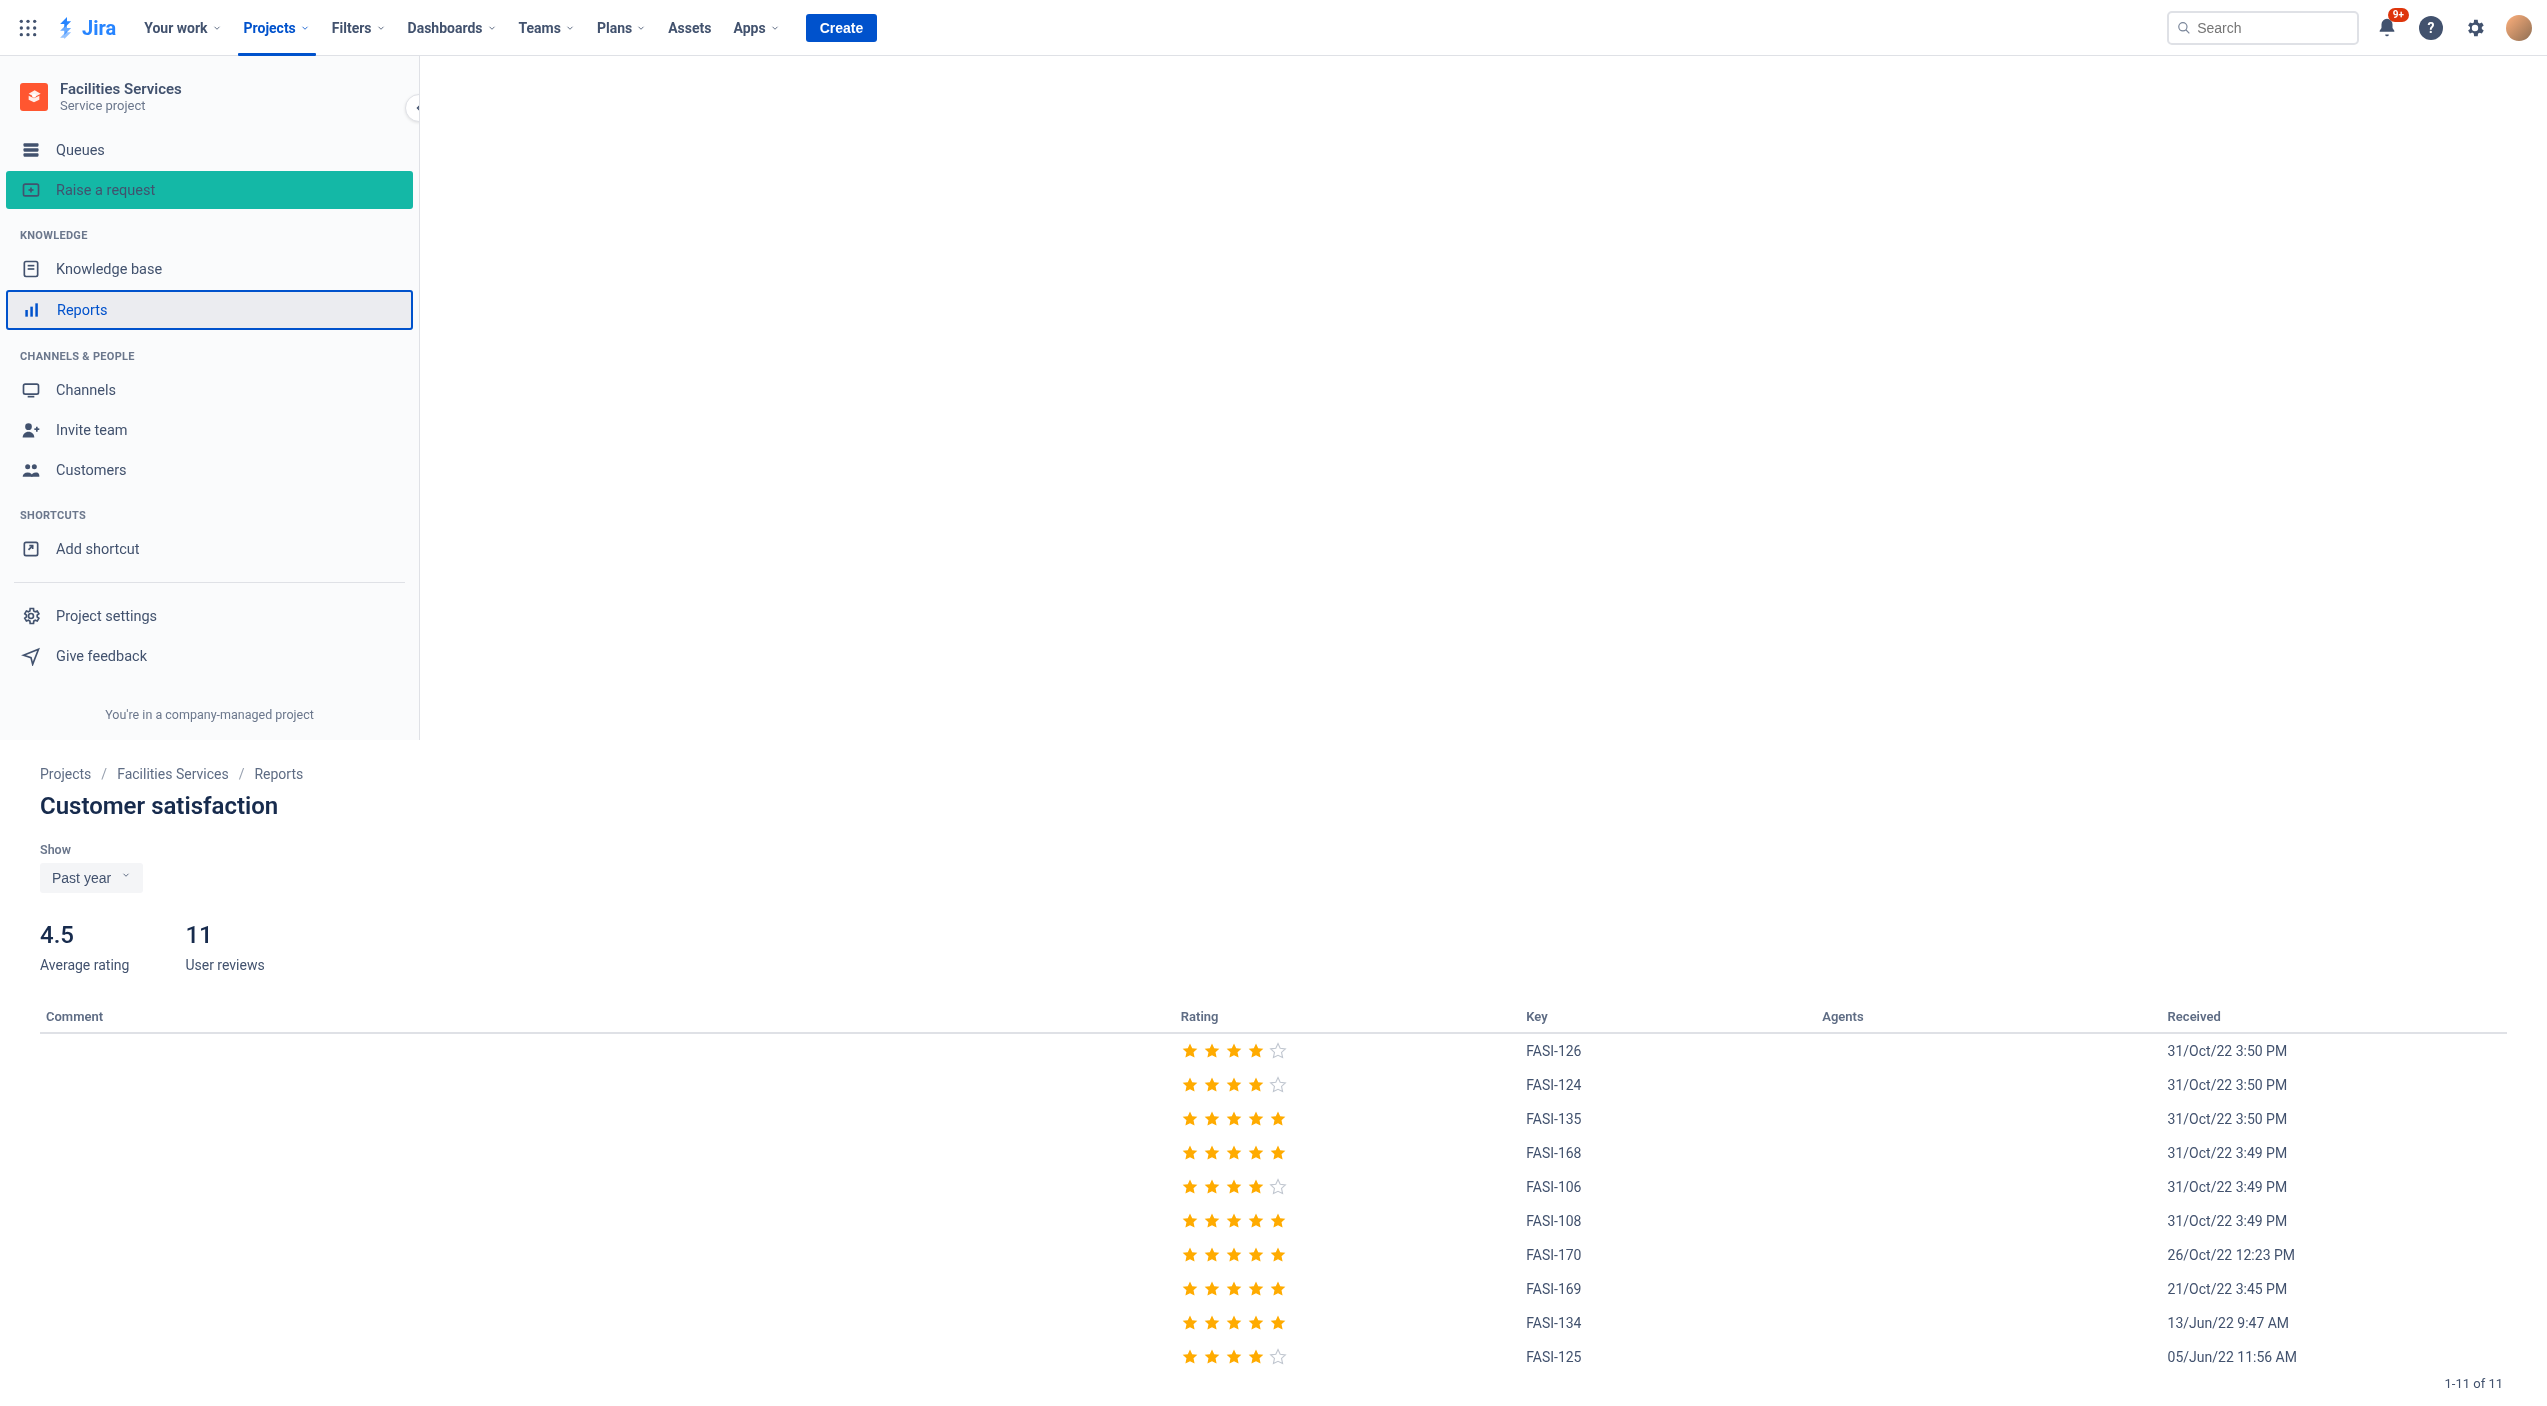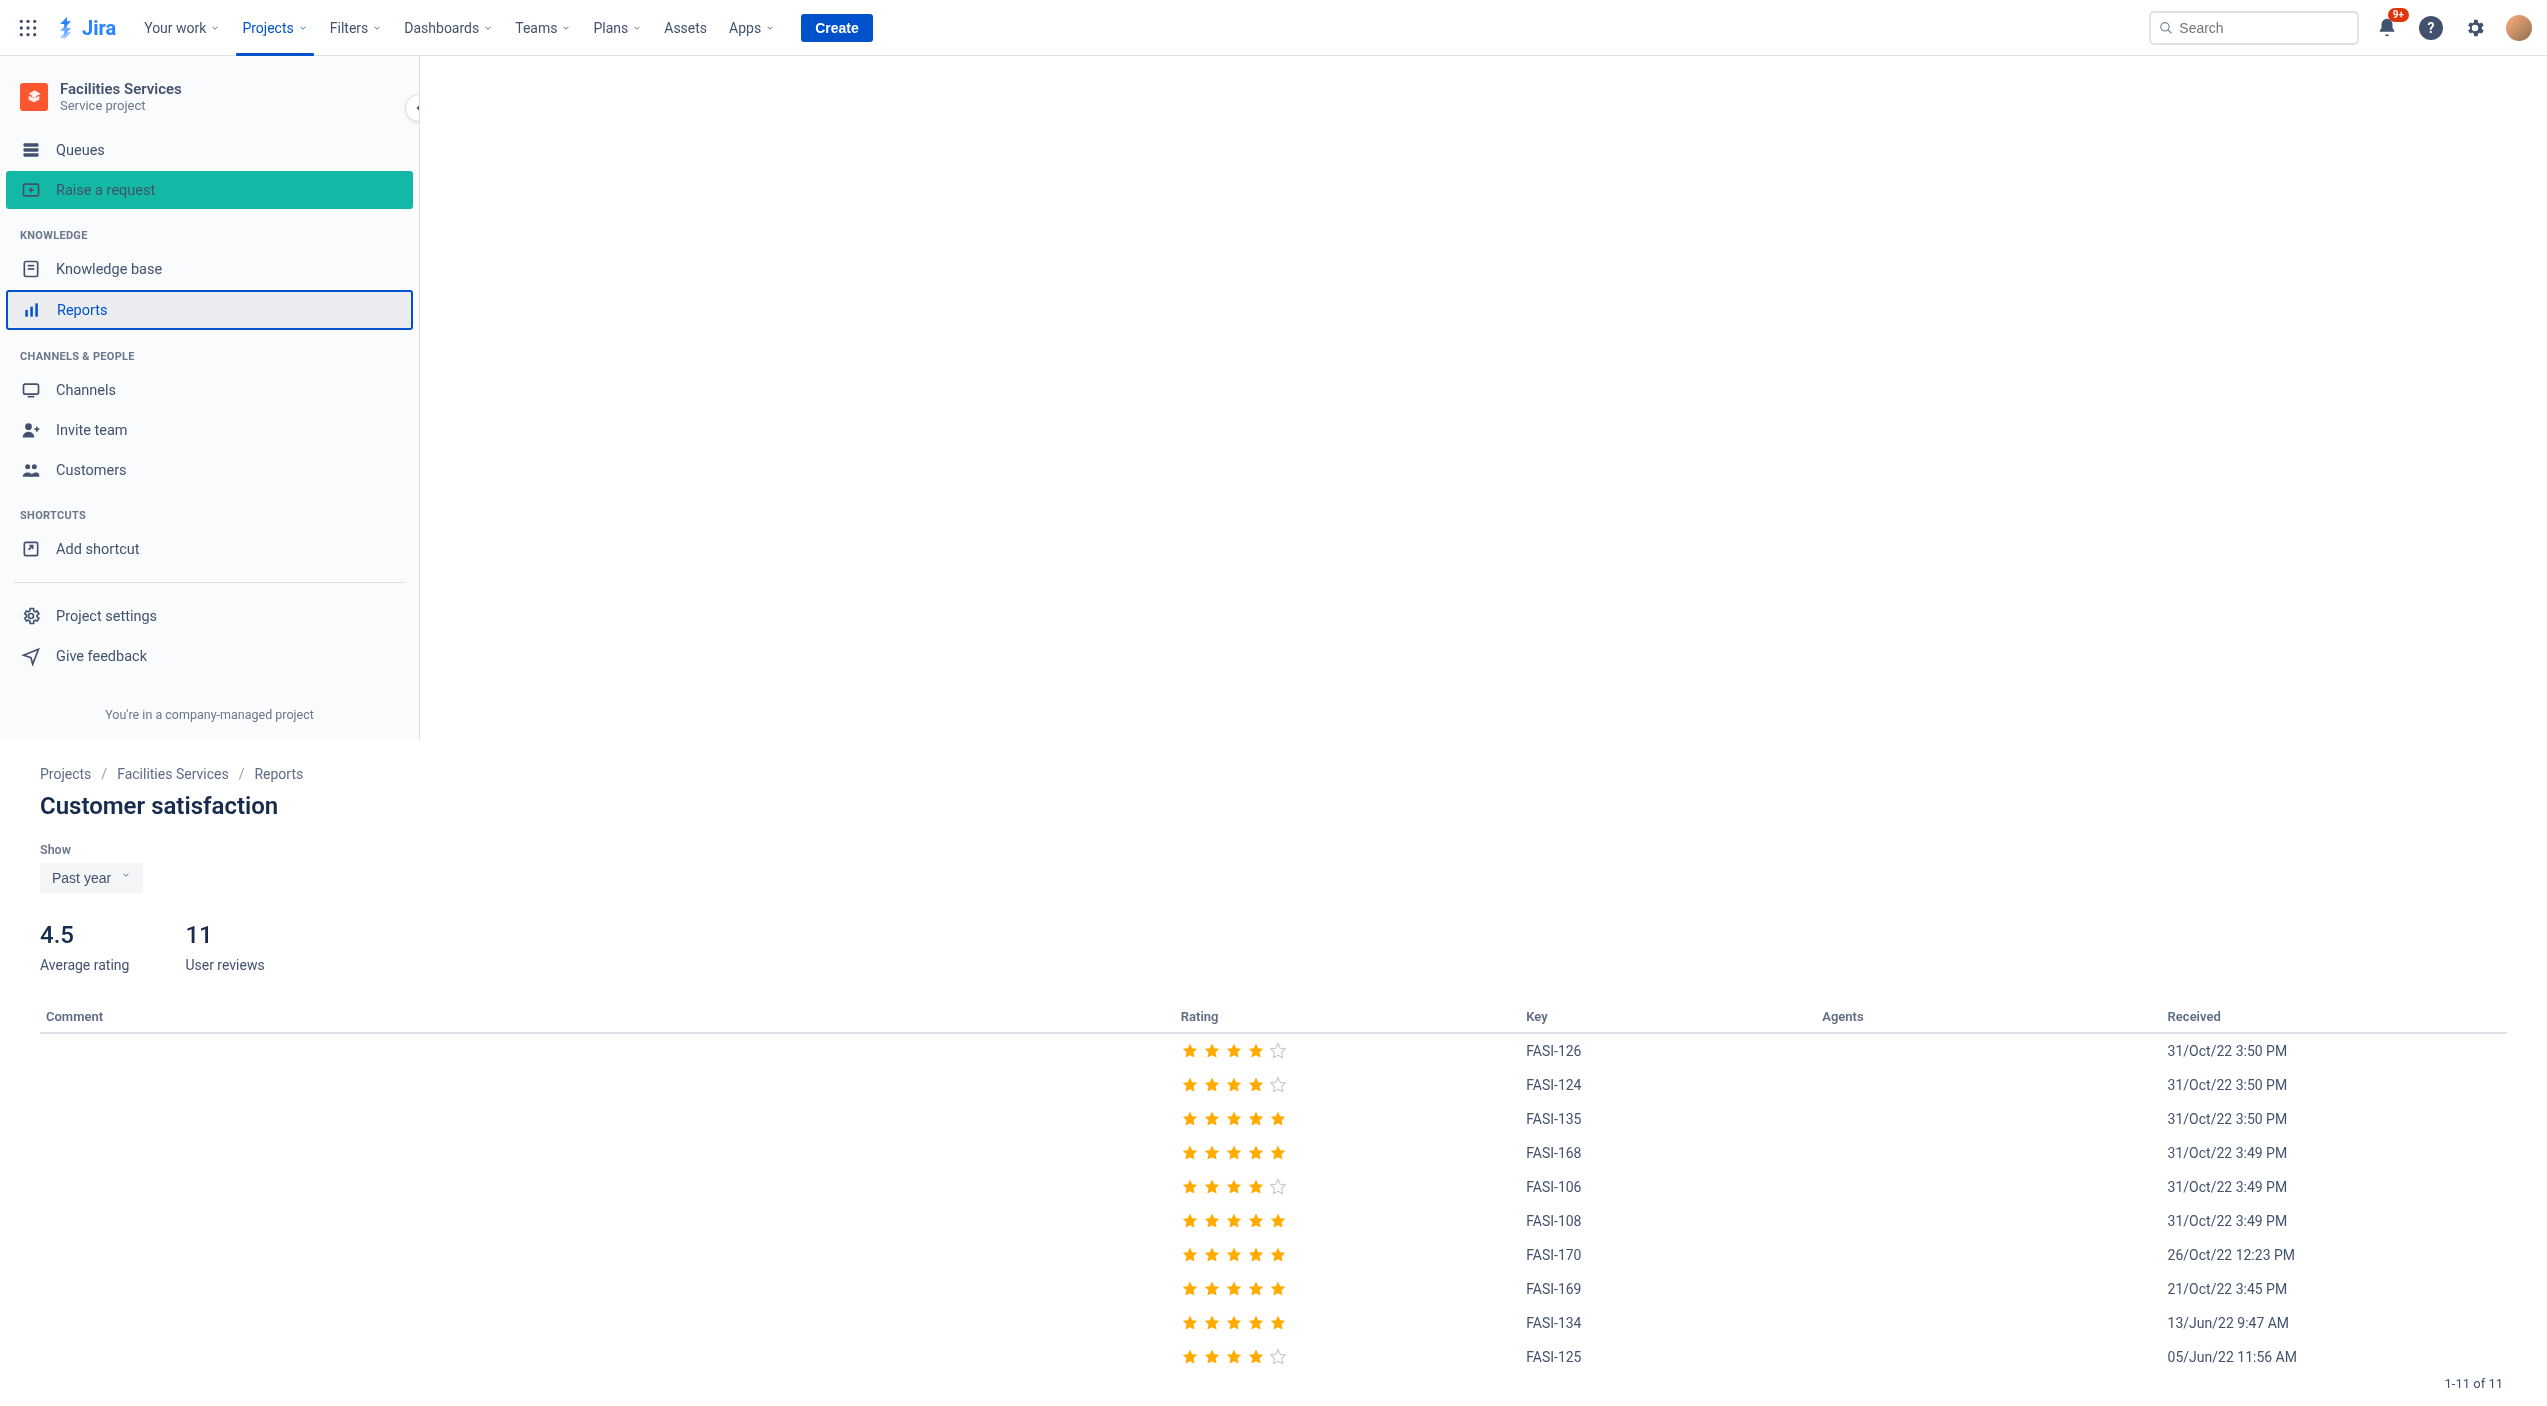--- a/index.html
+++ b/index.html
@@ -9,37 +9,37 @@
   }
   
   .topnav {
     display: flex; align-items: center; height: 56px;
     border-bottom: 1px solid #dfe1e6; padding: 0 12px; gap: 4px;
   }
   .app-switcher { width:32px; height:32px; display:flex; align-items:center; justify-content:center; cursor:pointer; border-radius:3px; }
   .jira-logo { display:flex; align-items:center; gap:4px; color:#2684FF; font-weight:700; font-size:20px; padding:0 8px; cursor:pointer; }
   .nav-items { display:flex; align-items:center; gap:2px; margin-left:6px; }
   .nav-item {
-    padding: 6px 10px; font-weight:400; color:#42526E; cursor:pointer;
+    padding: 6px 10px; font-weight:700; color:#42526E; cursor:pointer;
     display:flex; align-items:center; gap:4px; border-radius:3px;
     position:relative; height:56px; line-height:44px; padding-top:0; padding-bottom:0;
   }
   .nav-item.active { color:#0052CC; }
   .nav-item.active::after {
     content:""; position:absolute; left:4px; right:4px; bottom:0; height:3px; background:#0052CC; border-radius:1px;
   }
   .chev { width:10px; height:10px; display:inline-block; }
   .create-btn {
     background:#0052CC; color:#fff; border:none; font-weight:600;
     padding:6px 14px; border-radius:3px; margin-left:12px; cursor:pointer; font-size:14px;
   }
   .spacer { flex:1; }
   .search-box {
     display:flex; align-items:center; border:2px solid #dfe1e6; border-radius:5px;
-    height:34px; width:210px; padding:0 8px; color:#7a869a; margin-right:8px;
+    height:34px; width:192px; padding:0 8px; color:#7a869a; margin-right:8px;
   }
   .search-box input { border:none; outline:none; font-size:14px; width:100%; background:transparent; color:#172B4D; }
   .topnav-right { display:flex; align-items:center; gap:12px; }
   .icon-btn { width:32px; height:32px; display:flex; align-items:center; justify-content:center; color:#42526E; cursor:pointer; border-radius:50%; position:relative; }
   .badge {
     position:absolute; top:-4px; right:-6px; background:#DE350B; color:#fff;
     font-size:10px; font-weight:700; border-radius:8px; padding:1px 5px; line-height:12px;
   }
   .help-circle { background:#42526E; color:#fff; border-radius:50%; width:24px; height:24px; display:flex; align-items:center; justify-content:center; font-weight:700; }
   .avatar { width:26px; height:26px; border-radius:50%; background:linear-gradient(135deg,#ffb07c,#8e6e53); }

